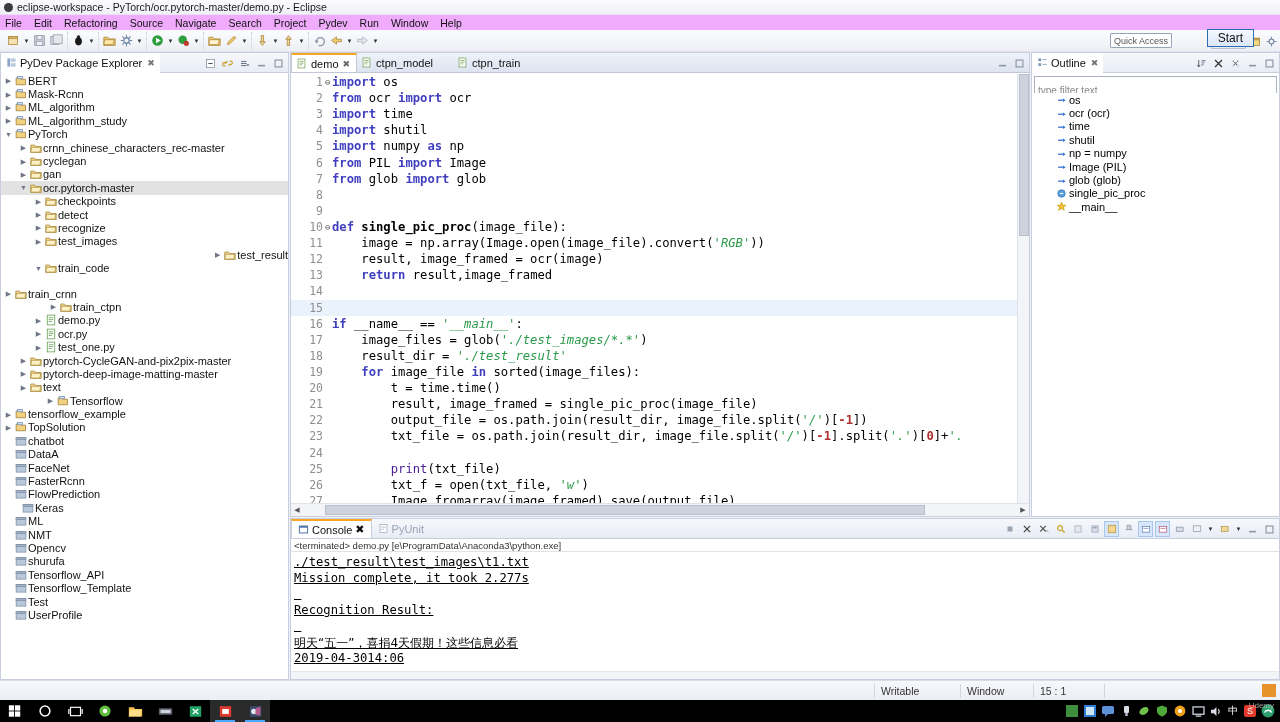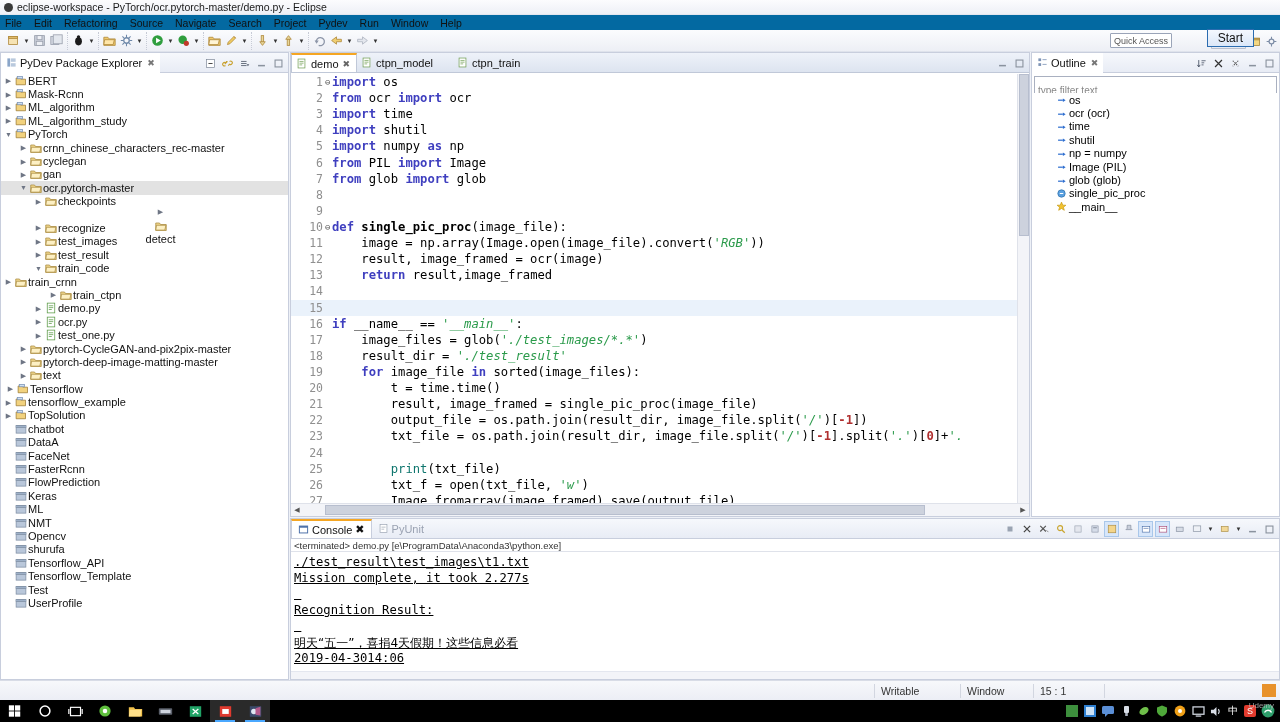--- a/index.html
+++ b/index.html
@@ -29,21 +29,21 @@
   }
   .title-ico {
     width: 9px; height: 9px; border-radius: 50%;
     background: #3a3a3a; margin-right: 4px; flex: 0 0 auto;
   }
   .title-text { white-space: nowrap; overflow: hidden; }
 
   
   .menubar {
     height: 15px;
-    background: #0369a1;
+    background: #f0abfc;
     display: flex; align-items: center;
     padding-left: 5px;
     font-size: 10.5px;
     color: #111;
   }
   .menubar .mi { padding: 0 7px 0 0; margin-right: 5px; cursor: default; white-space: nowrap; }
 
   
   .toolbar {
     height: 22px;
@@ -165,21 +165,21 @@
   .cline.hl { background: #eaf2fb; }
   .gutter {
     width: 34px; flex: 0 0 34px; text-align: right;
     padding-right: 2px; color: #8f8f8f; font-size: 11.5px;
     font-family: "DejaVu Sans Mono", monospace;
     user-select: none;
   }
   .foldmark { width: 7px; flex: 0 0 7px; color: #555; font-size: 9px; text-align: left; }
   .ctext { color: #000; }
   .kw { color: #3f3fbf; font-weight: bold; }
-  .bi { color: #0f766e; }
+  .bi { color: #4c1d95; }
   .str { color: #2a9a4a; font-style: italic; }
   .num { color: #b03030; font-weight: bold; }
   .fn { color: #000; font-weight: bold; }
   .ed-vscroll {
     position: absolute; right: 0; top: 0; width: 12px; bottom: 13px;
     background: #f3f4f8; border-left: 1px solid #dfe2ea;
   }
   .ed-vthumb { position: absolute; left: 1px; top: 0; width: 10px; height: 162px; background: #cdd2dd; border: 1px solid #b7bece; }
   .ed-hscroll {
     position: absolute; left: 0; right: 0; bottom: 0; height: 13px;
@@ -568,21 +568,21 @@
           <div class="trow" style="padding-left: 32px;">
             <span class="twist">▶</span>
             <span class="tico">
               <svg viewBox="0 0 16 16" width="12" height="12">
                 <path d="M1 4h5l1.4 2H15v8H1z" fill="#f3d98f" stroke="#a8893e"></path>
                 <path d="M2 7h12.5l-1.4 6.5H1z" fill="#fdf0c4" stroke="#a8893e"></path>
               </svg>
             </span>
             <span class="tlabel">checkpoints</span>
           </div>
-          <div class="trow" style="padding-left: 32px; flex-direction: column;">
+          <div class="trow" style="padding-left: 32px;">
             <span class="twist">▶</span>
             <span class="tico">
               <svg viewBox="0 0 16 16" width="12" height="12">
                 <path d="M1 4h5l1.4 2H15v8H1z" fill="#f3d98f" stroke="#a8893e"></path>
                 <path d="M2 7h12.5l-1.4 6.5H1z" fill="#fdf0c4" stroke="#a8893e"></path>
               </svg>
             </span>
             <span class="tlabel">detect</span>
           </div>
           <div class="trow" style="padding-left: 32px;">
@@ -598,41 +598,41 @@
           <div class="trow" style="padding-left: 32px;">
             <span class="twist">▶</span>
             <span class="tico">
               <svg viewBox="0 0 16 16" width="12" height="12">
                 <path d="M1 4h5l1.4 2H15v8H1z" fill="#f3d98f" stroke="#a8893e"></path>
                 <path d="M2 7h12.5l-1.4 6.5H1z" fill="#fdf0c4" stroke="#a8893e"></path>
               </svg>
             </span>
             <span class="tlabel">test_images</span>
           </div>
-          <div class="trow" style="padding-left: 32px;">
+          <div class="trow" style="padding-left: 32px; justify-content: flex-end;">
             <span class="twist">▶</span>
             <span class="tico">
               <svg viewBox="0 0 16 16" width="12" height="12">
                 <path d="M1 4h5l1.4 2H15v8H1z" fill="#f3d98f" stroke="#a8893e"></path>
                 <path d="M2 7h12.5l-1.4 6.5H1z" fill="#fdf0c4" stroke="#a8893e"></path>
               </svg>
             </span>
             <span class="tlabel">test_result</span>
           </div>
           <div class="trow" style="padding-left: 32px;">
             <span class="twist">▼</span>
             <span class="tico">
               <svg viewBox="0 0 16 16" width="12" height="12">
                 <path d="M1 4h5l1.4 2H15v8H1z" fill="#f3d98f" stroke="#a8893e"></path>
                 <path d="M2 7h12.5l-1.4 6.5H1z" fill="#fdf0c4" stroke="#a8893e"></path>
               </svg>
             </span>
             <span class="tlabel">train_code</span>
           </div>
-          <div class="trow" style="">
+          <div class="trow" style=" margin-top: 12px;">
             <span class="twist">▶</span>
             <span class="tico">
               <svg viewBox="0 0 16 16" width="12" height="12">
                 <path d="M1 4h5l1.4 2H15v8H1z" fill="#f3d98f" stroke="#a8893e"></path>
                 <path d="M2 7h12.5l-1.4 6.5H1z" fill="#fdf0c4" stroke="#a8893e"></path>
               </svg>
             </span>
             <span class="tlabel">train_crnn</span>
           </div>
           <div class="trow" style="padding-left: 47px;">
@@ -698,21 +698,21 @@
           <div class="trow" style="padding-left: 17px;">
             <span class="twist">▶</span>
             <span class="tico">
               <svg viewBox="0 0 16 16" width="12" height="12">
                 <path d="M1 4h5l1.4 2H15v8H1z" fill="#f3d98f" stroke="#a8893e"></path>
                 <path d="M2 7h12.5l-1.4 6.5H1z" fill="#fdf0c4" stroke="#a8893e"></path>
               </svg>
             </span>
             <span class="tlabel">text</span>
           </div>
-          <div class="trow" style="padding-left: 4px;">
+          <div class="trow" style="padding-left: 12px; margin-left: 32px;">
             <span class="twist">▶</span>
             <span class="tico">
               <svg viewBox="0 0 16 16" width="12" height="12">
                 <path d="M1.5 4h5l1.2 1.6H14V13H1.5z" fill="#f2d27e" stroke="#9c7a33"></path>
                 <rect x="3" y="2" width="7" height="3" fill="#cfe0f2" stroke="#7b93b5"></rect>
               </svg>
             </span>
             <span class="tlabel">Tensorflow</span>
           </div>
           <div class="trow" style="padding-left: 2px;">
@@ -778,21 +778,21 @@
           <div class="trow" style="padding-left: 2px;">
             <span class="twist"></span>
             <span class="tico">
               <svg viewBox="0 0 16 16" width="12" height="12">
                 <rect x="1.5" y="3.5" width="13" height="10" fill="#b9c7da" stroke="#7f8ea3"></rect>
                 <rect x="1.5" y="3.5" width="13" height="2.6" fill="#9db0c8" stroke="#7f8ea3"></rect>
               </svg>
             </span>
             <span class="tlabel">FlowPrediction</span>
           </div>
-          <div class="trow" style="padding-left: 2px;">
+          <div class="trow" style="padding-left: 9px;">
             <span class="twist"></span>
             <span class="tico">
               <svg viewBox="0 0 16 16" width="12" height="12">
                 <rect x="1.5" y="3.5" width="13" height="10" fill="#b9c7da" stroke="#7f8ea3"></rect>
                 <rect x="1.5" y="3.5" width="13" height="2.6" fill="#9db0c8" stroke="#7f8ea3"></rect>
               </svg>
             </span>
             <span class="tlabel">Keras</span>
           </div>
           <div class="trow" style="padding-left: 2px;">

